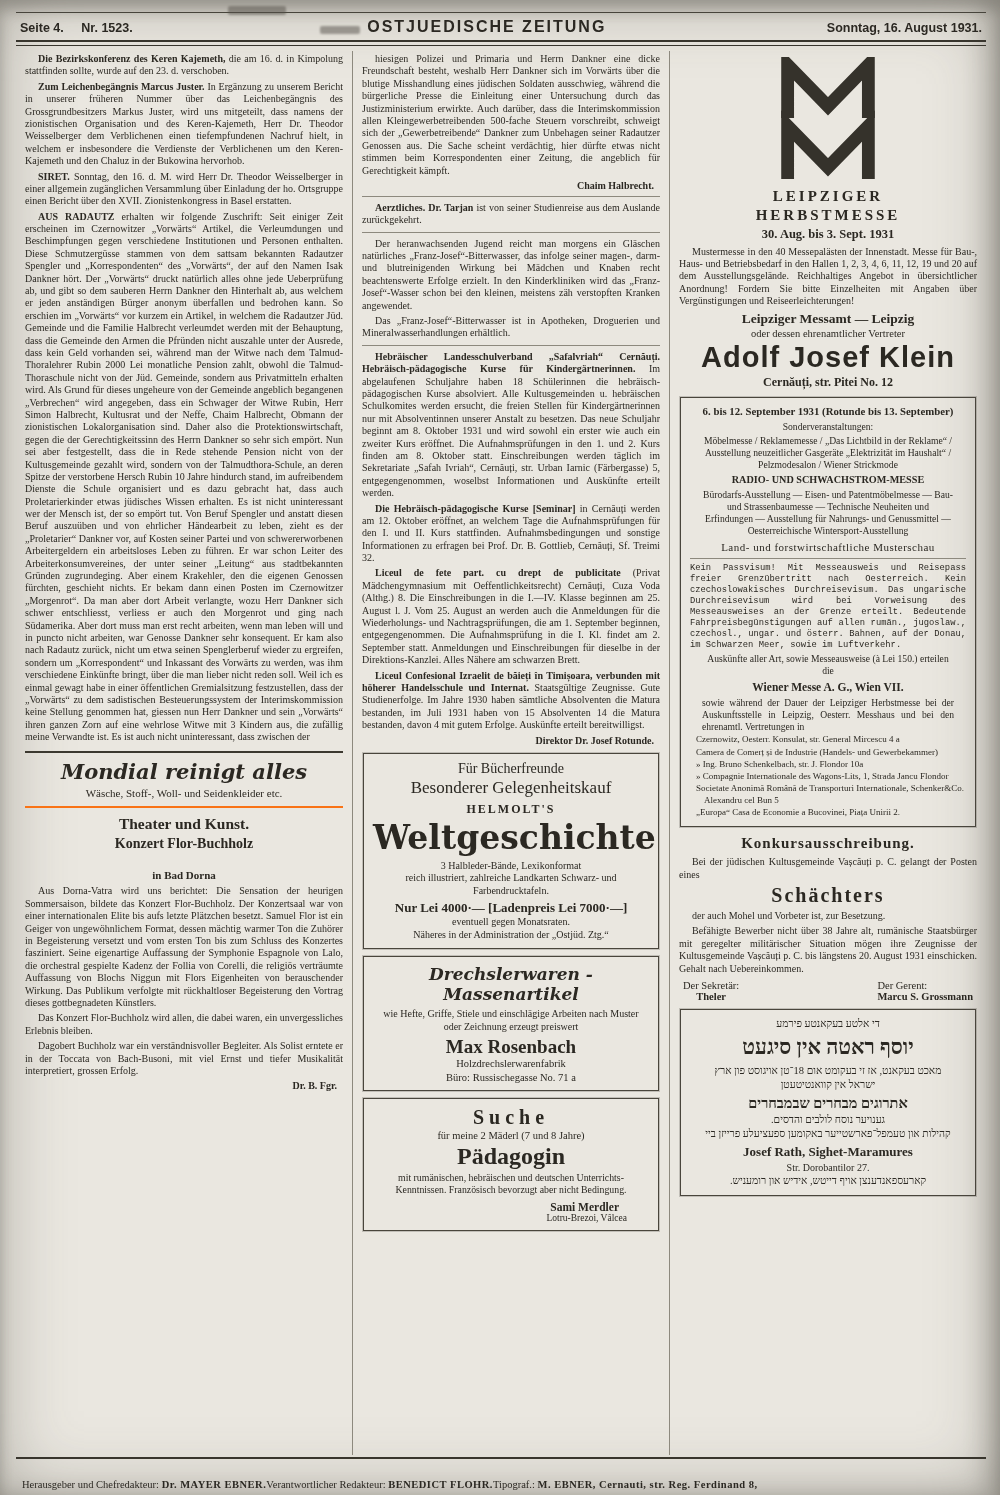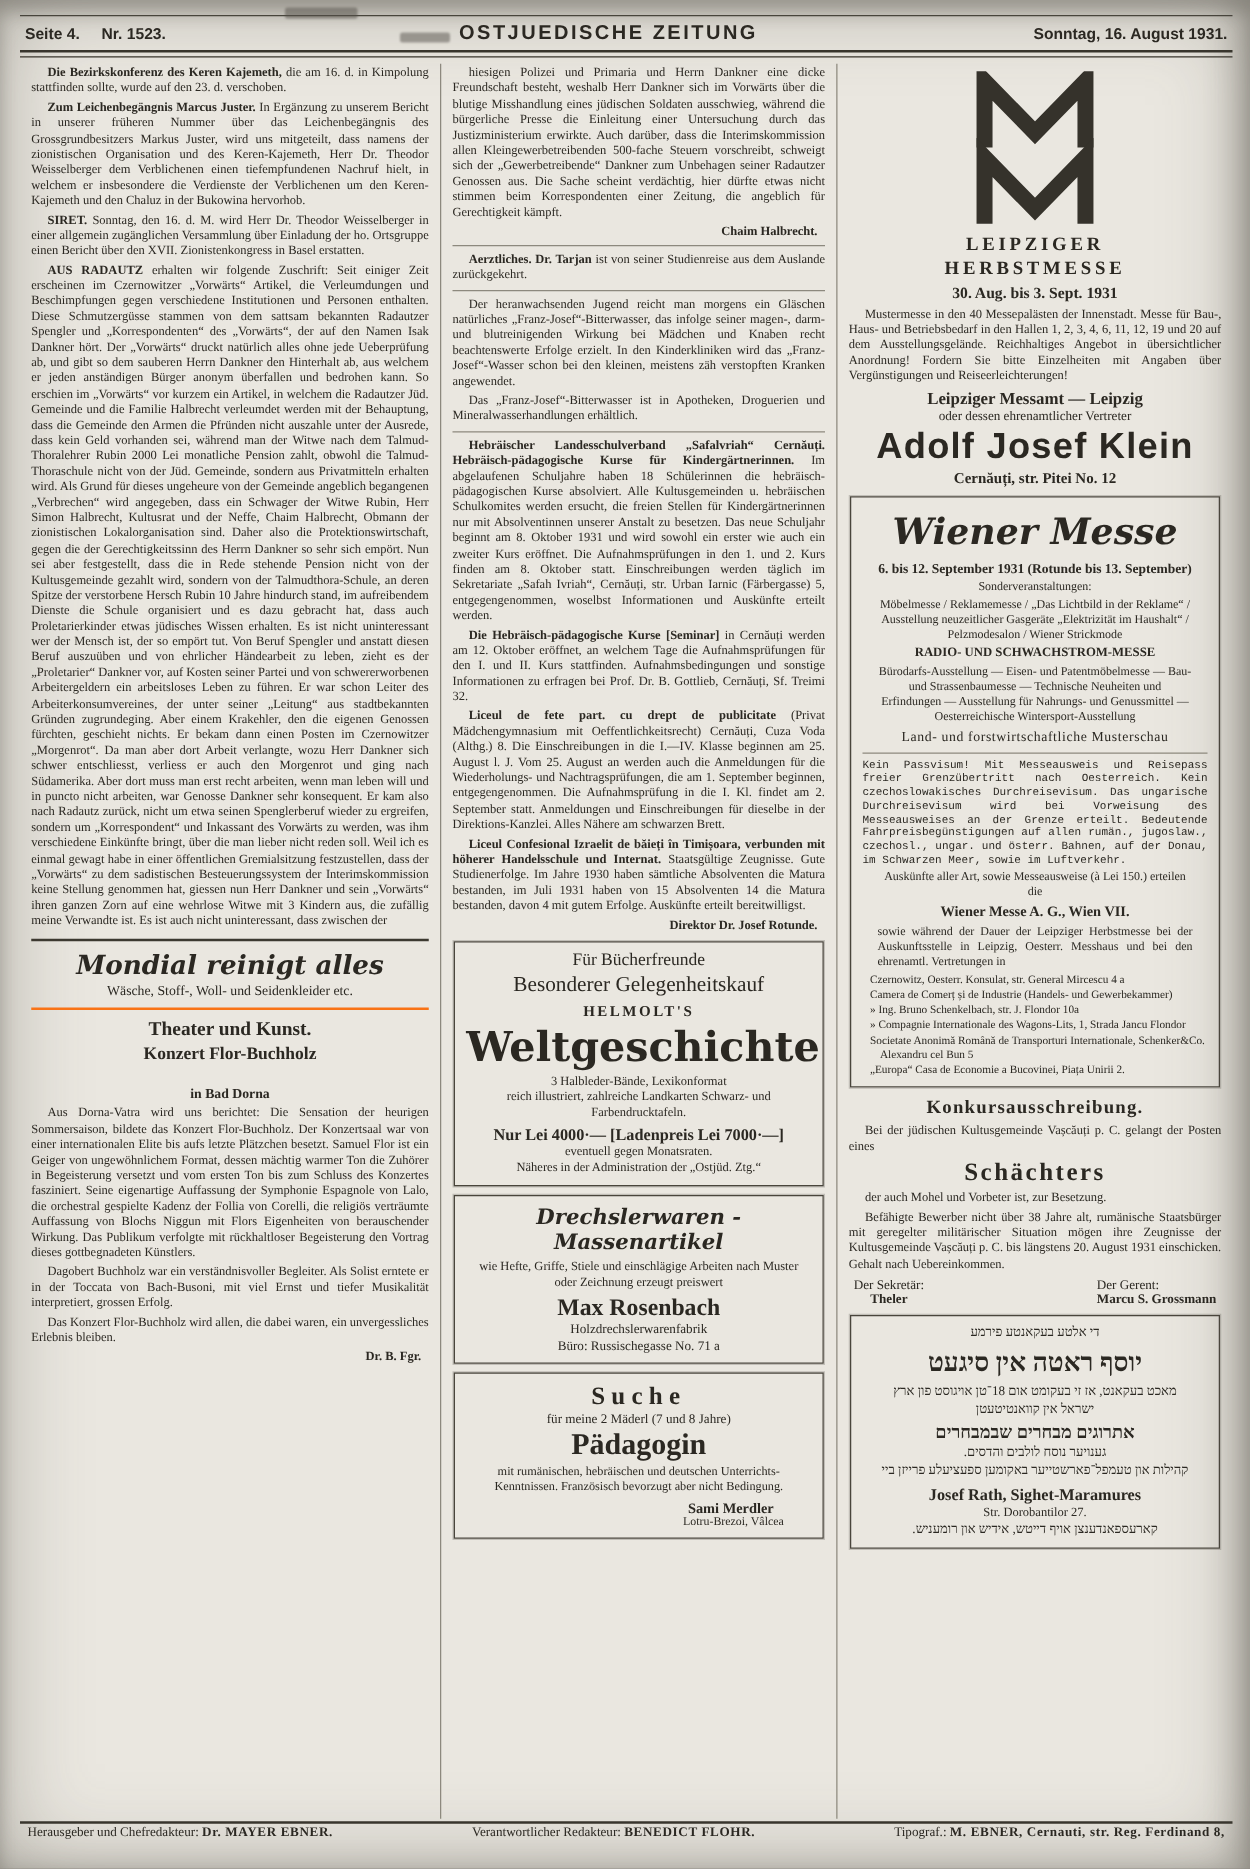--- a/index.html
+++ b/index.html
@@ -87,22 +87,22 @@
   .kk-role{text-align:center;font-weight:bold;font-size:20px;letter-spacing:2px;margin:3px 0;}
   .kk-sigs{display:flex;justify-content:space-between;font-size:10.5px;margin-top:5px;padding:0 4px;}
   .kk-sigs b{display:block;text-align:center;}
   .heb{direction:rtl;text-align:center;font-size:10.5px;line-height:1.3;}
   .heb-title{font-weight:bold;font-size:21px;margin:3px 0;}
   .heb-etrog{font-weight:bold;font-size:14.5px;margin-top:3px;}
   .heb-latin{direction:ltr;font-weight:bold;font-size:13px;margin-top:4px;}
   .heb-latin-addr{direction:ltr;font-weight:normal;font-size:10px;}
 
   
-  .footer{border-top:2px solid #38352d;margin-top:2px;padding:2px 6px 0;display:flex;
-    justify-content:space-between;font-size:10.5px;}
+  .footer{border-top:2px solid #38352d;margin-top:2px;padding:20px 6px 0;display:flex;
+    font-size:10.5px;}
   .footer b{letter-spacing:.5px;}
 </style>
 </head>
 <body>
 
 <div class="page">
   <div class="scan-mark m1"></div>
   <div class="scan-mark m2"></div>
 
   <div class="top-rule"></div>
@@ -127,22 +127,22 @@
       <div class="mondial">
         <div class="mondial-title">Mondial reinigt alles</div>
         <div class="mondial-sub">Wäsche, Stoff-, Woll- und Seidenkleider etc.</div>
       </div>
 
       <div>
         <div class="sec-head">Theater und Kunst.</div>
         <div class="art-head">Konzert Flor-Buchholz</div>
         <div class="art-subhead">in Bad Dorna</div>
         <p>Aus Dorna-Vatra wird uns berichtet: Die Sensation der heurigen Sommersaison, bildete das Konzert Flor-Buchholz. Der Konzertsaal war von einer internationalen Elite bis aufs letzte Plätzchen besetzt. Samuel Flor ist ein Geiger von ungewöhnlichem Format, dessen mächtig warmer Ton die Zuhörer in Begeisterung versetzt und vom ersten Ton bis zum Schluss des Konzertes fasziniert. Seine eigenartige Auffassung der Symphonie Espagnole von Lalo, die orchestral gespielte Kadenz der Follia von Corelli, die religiös verträumte Auffassung von Blochs Niggun mit Flors Eigenheiten von berauschender Wirkung. Das Publikum verfolgte mit rückhaltloser Begeisterung den Vortrag dieses gottbegnadeten Künstlers.</p>
+        <p>Das Konzert Flor-Buchholz wird allen, die dabei waren, ein unvergessliches Erlebnis bleiben.</p>
         <p>Dagobert Buchholz war ein verständnisvoller Begleiter. Als Solist erntete er in der Toccata von Bach-Busoni, mit viel Ernst und tiefer Musikalität interpretiert, grossen Erfolg.</p>
-        <p>Das Konzert Flor-Buchholz wird allen, die dabei waren, ein unvergessliches Erlebnis bleiben.</p>
         <div class="sig">Dr. B. Fgr.</div>
       </div>
     </section>
 
     <section class="col col-mid">
       <p>hiesigen Polizei und Primaria und Herrn Dankner eine dicke Freundschaft besteht, weshalb Herr Dankner sich im Vorwärts über die blutige Misshandlung eines jüdischen Soldaten ausschwieg, während die bürgerliche Presse die Einleitung einer Untersuchung durch das Justizministerium erwirkte. Auch darüber, dass die Interimskommission allen Kleingewerbetreibenden 500-fache Steuern vorschreibt, schweigt sich der „Gewerbetreibende“ Dankner zum Unbehagen seiner Radautzer Genossen aus. Die Sache scheint verdächtig, hier dürfte etwas nicht stimmen beim Korrespondenten einer Zeitung, die angeblich für Gerechtigkeit kämpft.</p>
       <div class="sig">Chaim Halbrecht.</div>
       <hr class="rule-thin">
       <p><b class="lead">Aerztliches. Dr. Tarjan</b> <span>ist von seiner Studienreise aus dem Auslande zurückgekehrt.</span></p>
       <hr class="rule-thin">
@@ -197,21 +197,20 @@
         <div class="lp-title">HERBSTMESSE</div>
         <div class="lp-dates">30. Aug. bis 3. Sept. 1931</div>
         <p>Mustermesse in den 40 Messepalästen der Innenstadt. Messe für Bau-, Haus- und Betriebsbedarf in den Hallen 1, 2, 3, 4, 6, 11, 12, 19 und 20 auf dem Ausstellungsgelände. Reichhaltiges Angebot in übersichtlicher Anordnung! Fordern Sie bitte Einzelheiten mit Angaben über Vergünstigungen und Reiseerleichterungen!</p>
         <div class="lp-org">Leipziger Messamt — Leipzig</div>
         <div class="lp-repnote">oder dessen ehrenamtlicher Vertreter</div>
         <div class="lp-name">Adolf Josef Klein</div>
         <div class="lp-addr">Cernăuți, str. Pitei No. 12</div>
       </div>
 
       <div class="box wm">
-        <div class="wm-logo">Wiener Messe</div>
         <div class="wm-dates">6. bis 12. September 1931 (Rotunde bis 13. September)</div>
         <div class="wm-center">Sonderveranstaltungen:</div>
         <div class="wm-center">Möbelmesse / Reklamemesse / „Das Lichtbild in der Reklame“ / Ausstellung neuzeitlicher Gasgeräte „Elektrizität im Haushalt“ / Pelzmodesalon / Wiener Strickmode</div>
         <div class="wm-radio">RADIO- UND SCHWACHSTROM-MESSE</div>
         <div class="wm-center">Bürodarfs-Ausstellung — Eisen- und Patentmöbelmesse — Bau- und Strassenbaumesse — Technische Neuheiten und Erfindungen — Ausstellung für Nahrungs- und Genussmittel — Oesterreichische Wintersport-Ausstellung</div>
         <div class="wm-land">Land- und forstwirtschaftliche Musterschau</div>
         <div class="wm-visa">Kein Passvisum! Mit Messeausweis und Reisepass freier Grenzübertritt nach Oesterreich. Kein czechoslowakisches Durchreisevisum. Das ungarische Durchreisevisum wird bei Vorweisung des Messeausweises an der Grenze erteilt. Bedeutende Fahrpreisbegünstigungen auf allen rumän., jugoslaw., czechosl., ungar. und österr. Bahnen, auf der Donau, im Schwarzen Meer, sowie im Luftverkehr.</div>
         <div class="wm-center">Auskünfte aller Art, sowie Messeausweise (à Lei 150.) erteilen die</div>
         <div class="wm-ag">Wiener Messe A. G., Wien VII.</div>
         <div class="wm-center" style="text-align:justify">sowie während der Dauer der Leipziger Herbstmesse bei der Auskunftsstelle in Leipzig, Oesterr. Messhaus und bei den ehrenamtl. Vertretungen in</div>

